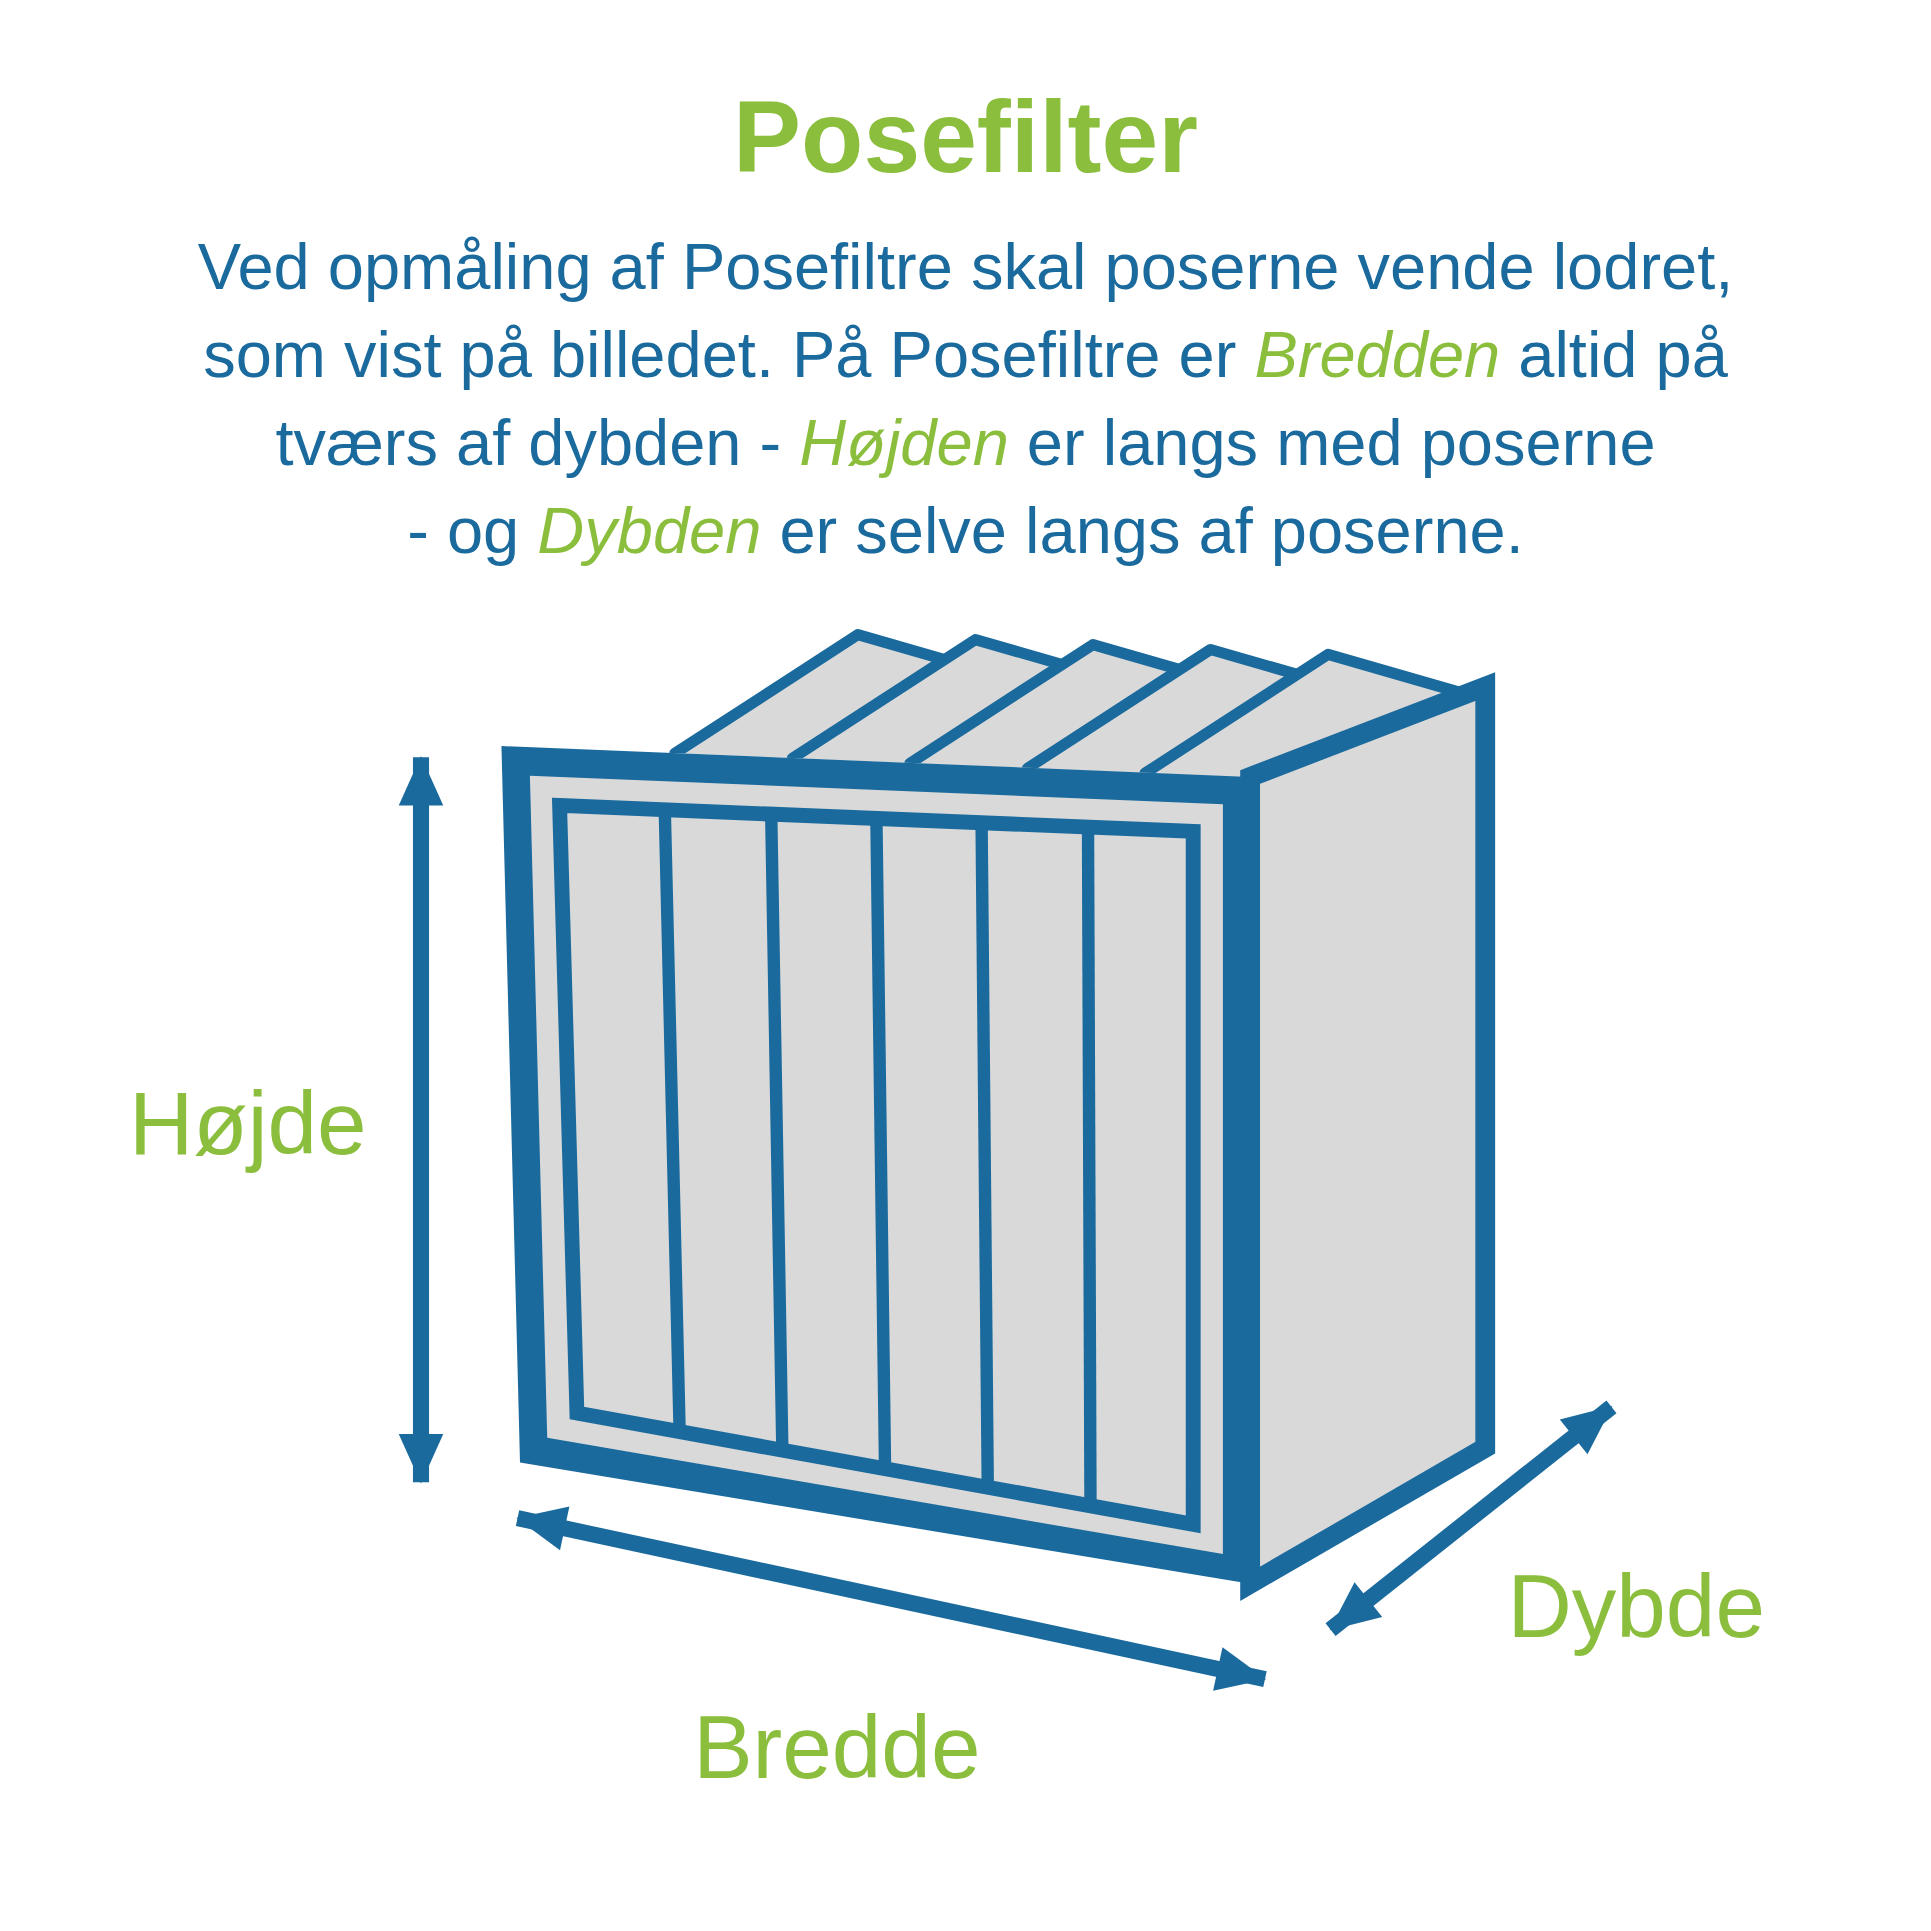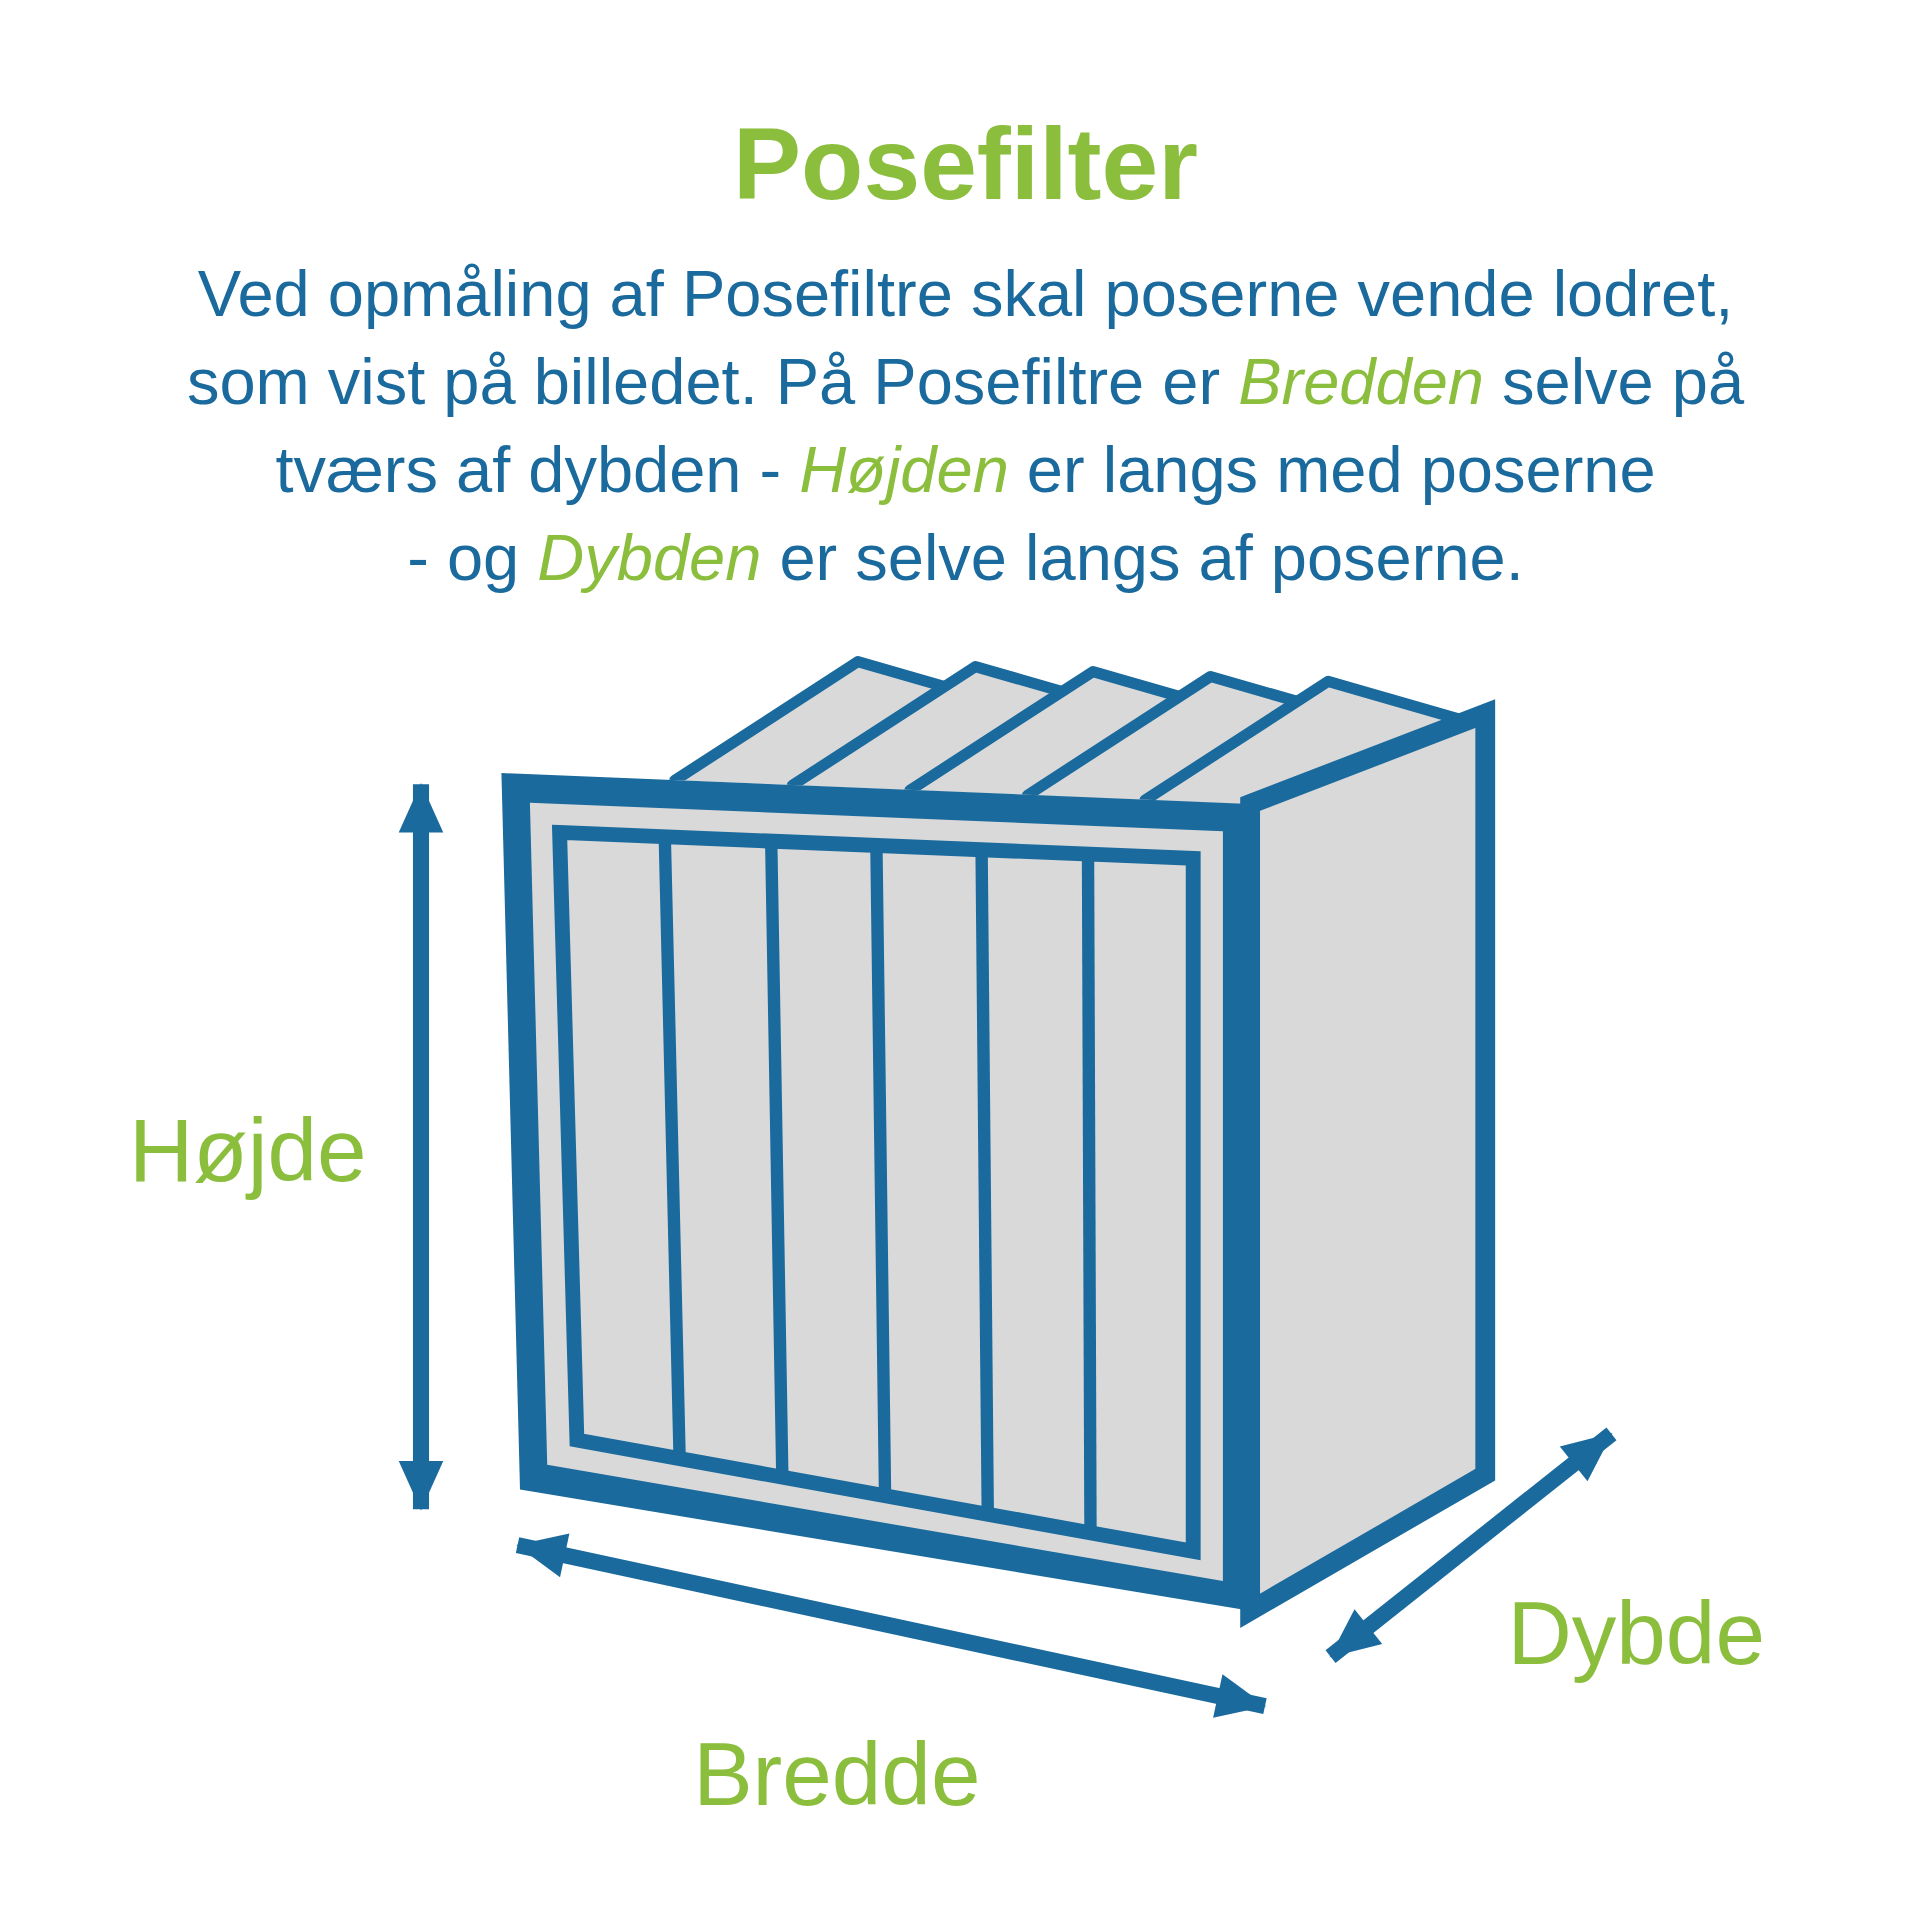--- a/index.html
+++ b/index.html
@@ -1,18 +1,18 @@
 <!DOCTYPE html>
 <html style="--blue: #1A6A9D; --green: #8BBE3D; --gray: #D9D9D9;"><head>
 <meta charset="utf-8">
 <style>
   * { margin: 0; padding: 0; box-sizing: border-box; }
   html, body { width: 1931px; height: 1931px; background: #ffffff; overflow: hidden; }
   body { font-family: "Liberation Sans", "DejaVu Sans", sans-serif; }
-  .page { width: 1931px; height: 1931px; padding-top: 106px; text-align: center; }
+  .page { width: 1931px; height: 1931px; padding-top: 79px; text-align: center; }
   .title {
     font-size: 102px;
     font-weight: 700;
     color: var(--green);
     line-height: 1.15;
   }
   .intro {
     margin: 27px auto 0 auto;
     max-width: 1815px;
     font-size: 65px;
@@ -36,21 +36,21 @@
     font-weight: 400;
   }
 </style>
 </head>
 <body>
 
 <div class="page">
 
   <h1 class="title">Posefilter</h1>
 
-  <p class="intro"><span>Ved opmåling af Posefiltre skal poserne vende lodret,</span><br><span>som vist på billedet. På Posefiltre er </span><span class="green">Bredden</span><span> selve på</span><br><span>tværs af dybden - </span><span class="green">Højden</span><span> er langs med poserne</span><br><span>- og </span><span class="green">Dybden</span><span> er selve langs af poserne.</span></p>
+  <p class="intro"><span>Ved opmåling af Posefiltre skal poserne vende lodret,</span><br><span>som vist på billedet. På Posefiltre er </span><span class="green">Bredden</span><span> altid på</span><br><span>tværs af dybden - </span><span class="green">Højden</span><span> er langs med poserne</span><br><span>- og </span><span class="green">Dybden</span><span> er selve langs af poserne.</span></p>
 
   <svg class="diagram" width="1931" height="1287" viewBox="0 0 1560 1040" xmlns="http://www.w3.org/2000/svg">
 
     <defs>
       <clipPath id="bagsClip">
         <polygon points="405,118 1010,143 1200,70 1200,-60 405,-60"></polygon>
       </clipPath>
       <marker id="ah" viewBox="0 0 48 48" markerWidth="48" markerHeight="48" refX="43" refY="24" orient="auto-start-reverse" markerUnits="userSpaceOnUse">
         <path d="M4 6 L44 24 L4 42 Z" class="f-blue"></path>
       </marker>

